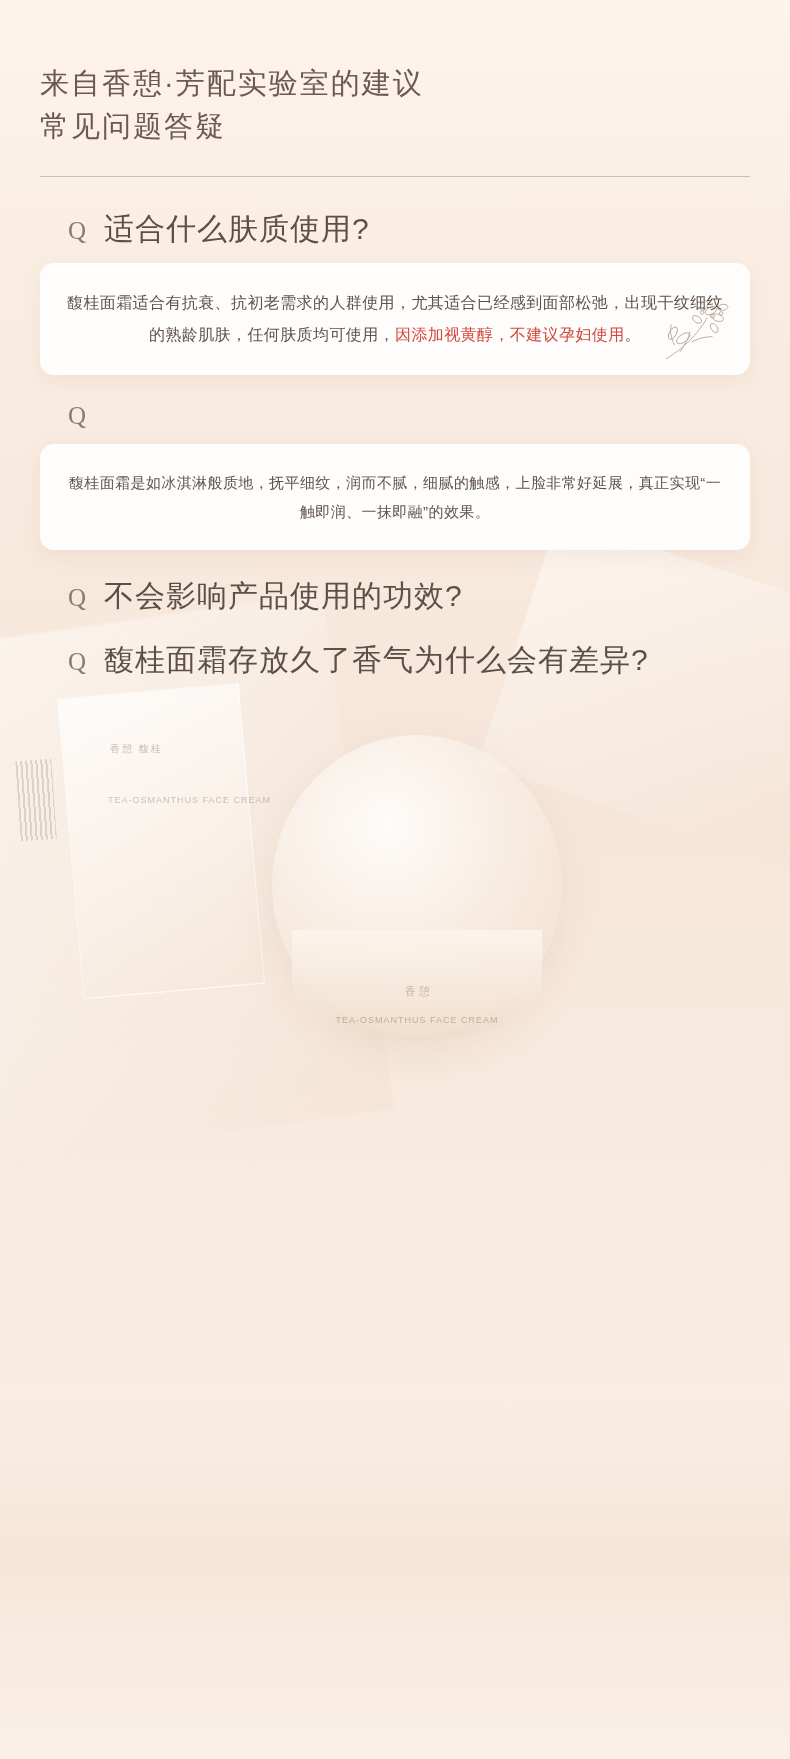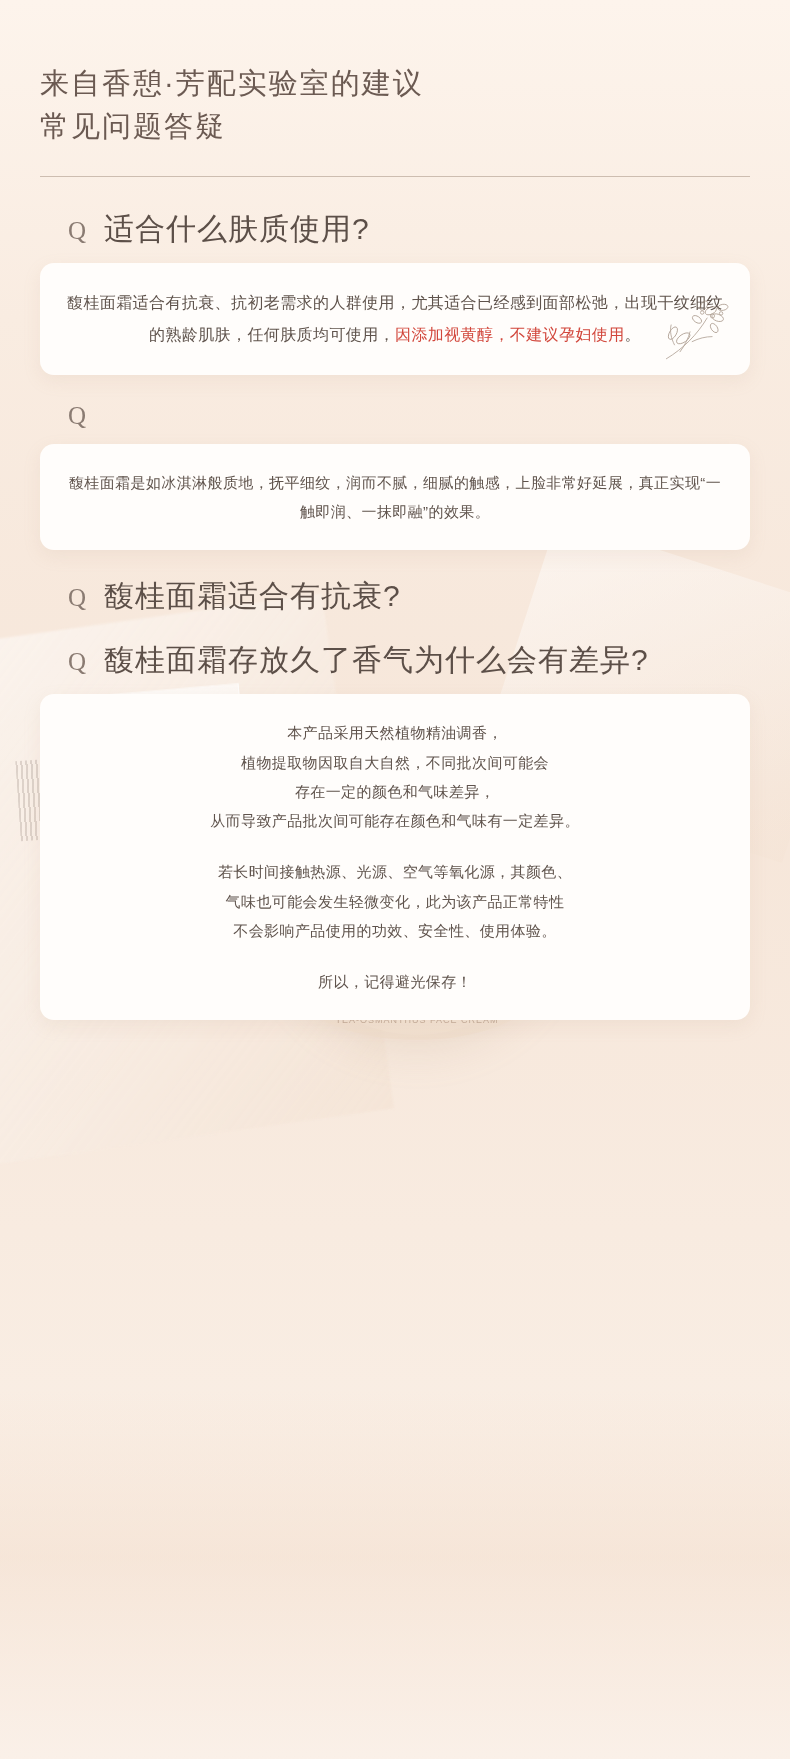--- a/index.html
+++ b/index.html
@@ -252,29 +252,24 @@
         <div class="q-row">
           <span class="q-mark">Q</span>
         </div>
         <div class="a-card small">
           <p><span>馥桂面霜是如冰淇淋般质地，抚平细纹，润而不腻，细腻的触感，上脸非常好延展，真正实现“一触即润、一抹即融”的效果。</span></p>
         </div>
       </div>
       <div class="faq-item">
         <div class="q-row">
           <span class="q-mark">Q</span>
-          <span class="q-text">馥桂面霜适合有抗衰?</span>
+          <span class="q-text">不会影响产品使用的功效?</span>
         </div>
       </div>
       <div class="faq-item">
         <div class="q-row">
           <span class="q-mark">Q</span>
           <span class="q-text">馥桂面霜存放久了香气为什么会有差异?</span>
         </div>
-        <div class="a-card small">
-          <p>本产品采用天然植物精油调香，<br>植物提取物因取自大自然，不同批次间可能会<br>存在一定的颜色和气味差异，<br>从而导致产品批次间可能存在颜色和气味有一定差异。</p>
-          <p>若长时间接触热源、光源、空气等氧化源，其颜色、<br>气味也可能会发生轻微变化，此为该产品正常特性<br>不会影响产品使用的功效、安全性、使用体验。</p>
-          <p>所以，记得避光保存！</p>
-        </div>
       </div>
     </div>
 
 </div>
 
 </body></html>

